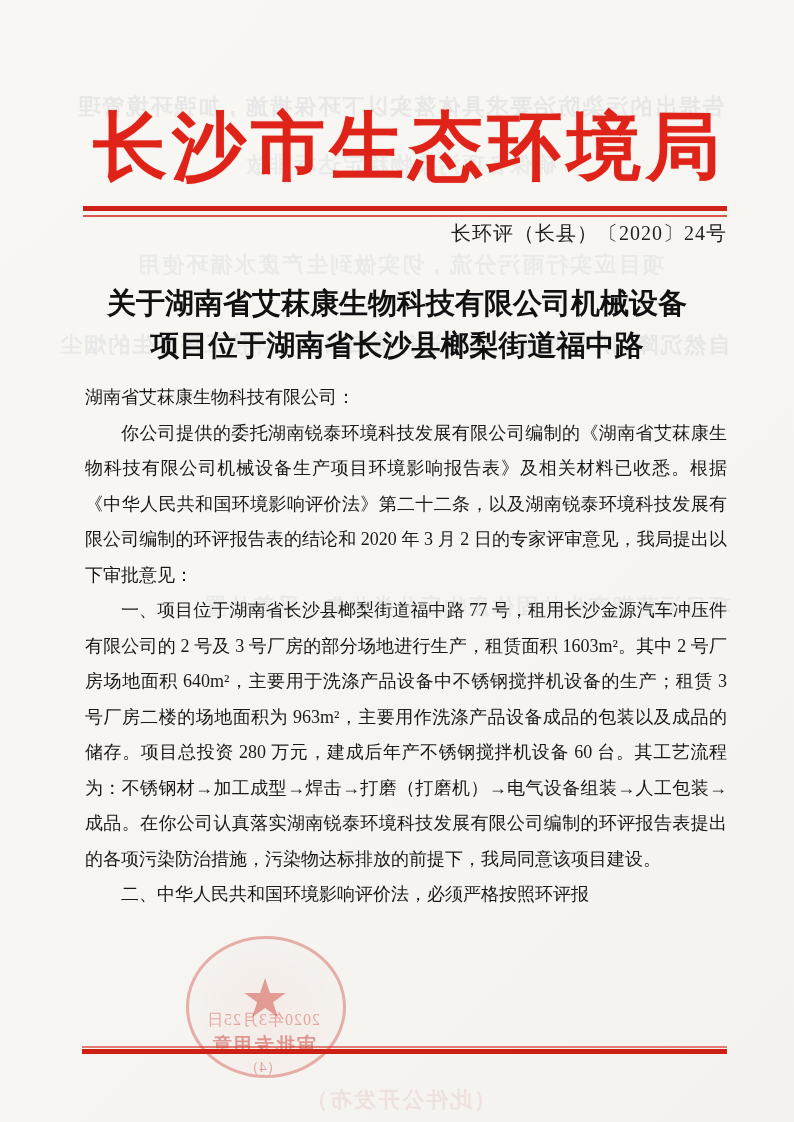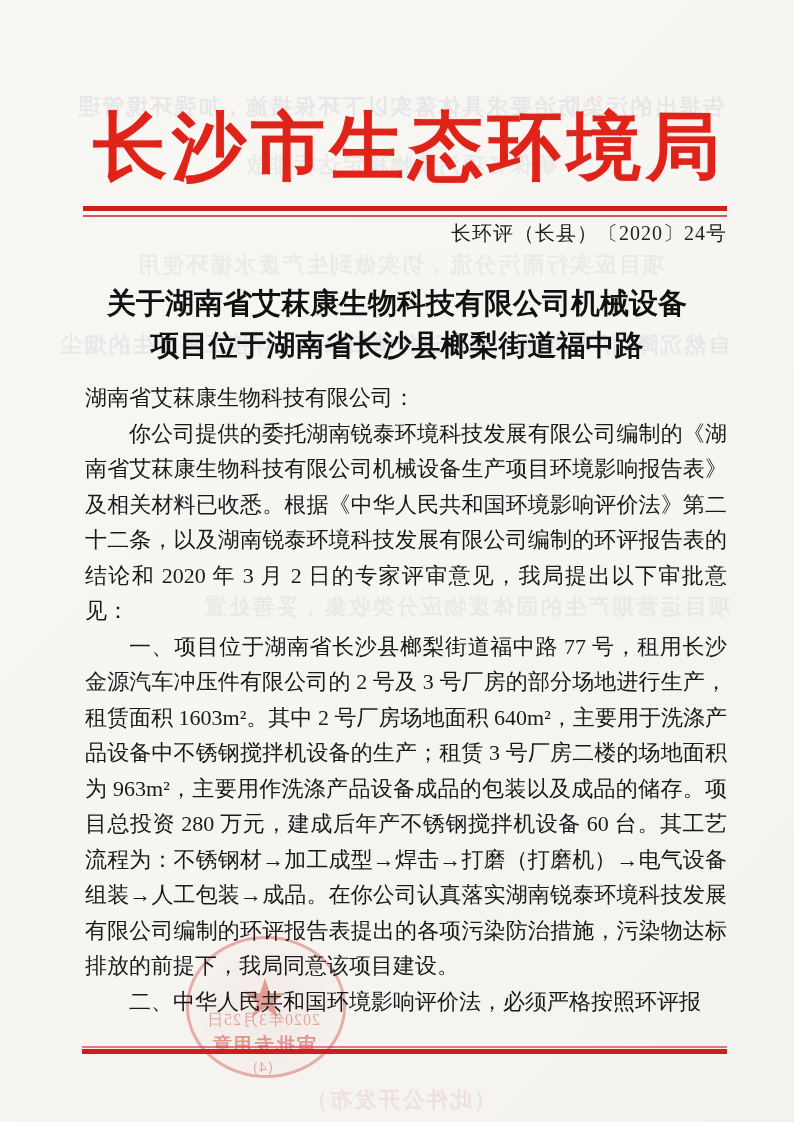--- a/index.html
+++ b/index.html
@@ -67,21 +67,21 @@
     font-weight:700;
     line-height:42px;
     color:#111;
     margin-top:8px;
   }
 
   
   .body-text{
     position:absolute;z-index:4;
     top:380px;left:85px;width:642px;
-    font-size:22px;
+    font-size:18px;
     line-height:35.5px;
     text-align:justify;
     text-justify:inter-ideograph;
     color:#191919;
   }
   .body-text p{margin:0;}
   .body-text p.indent{text-indent:2em;}
 
   
   .stamp{position:absolute;z-index:2;pointer-events:none;}

